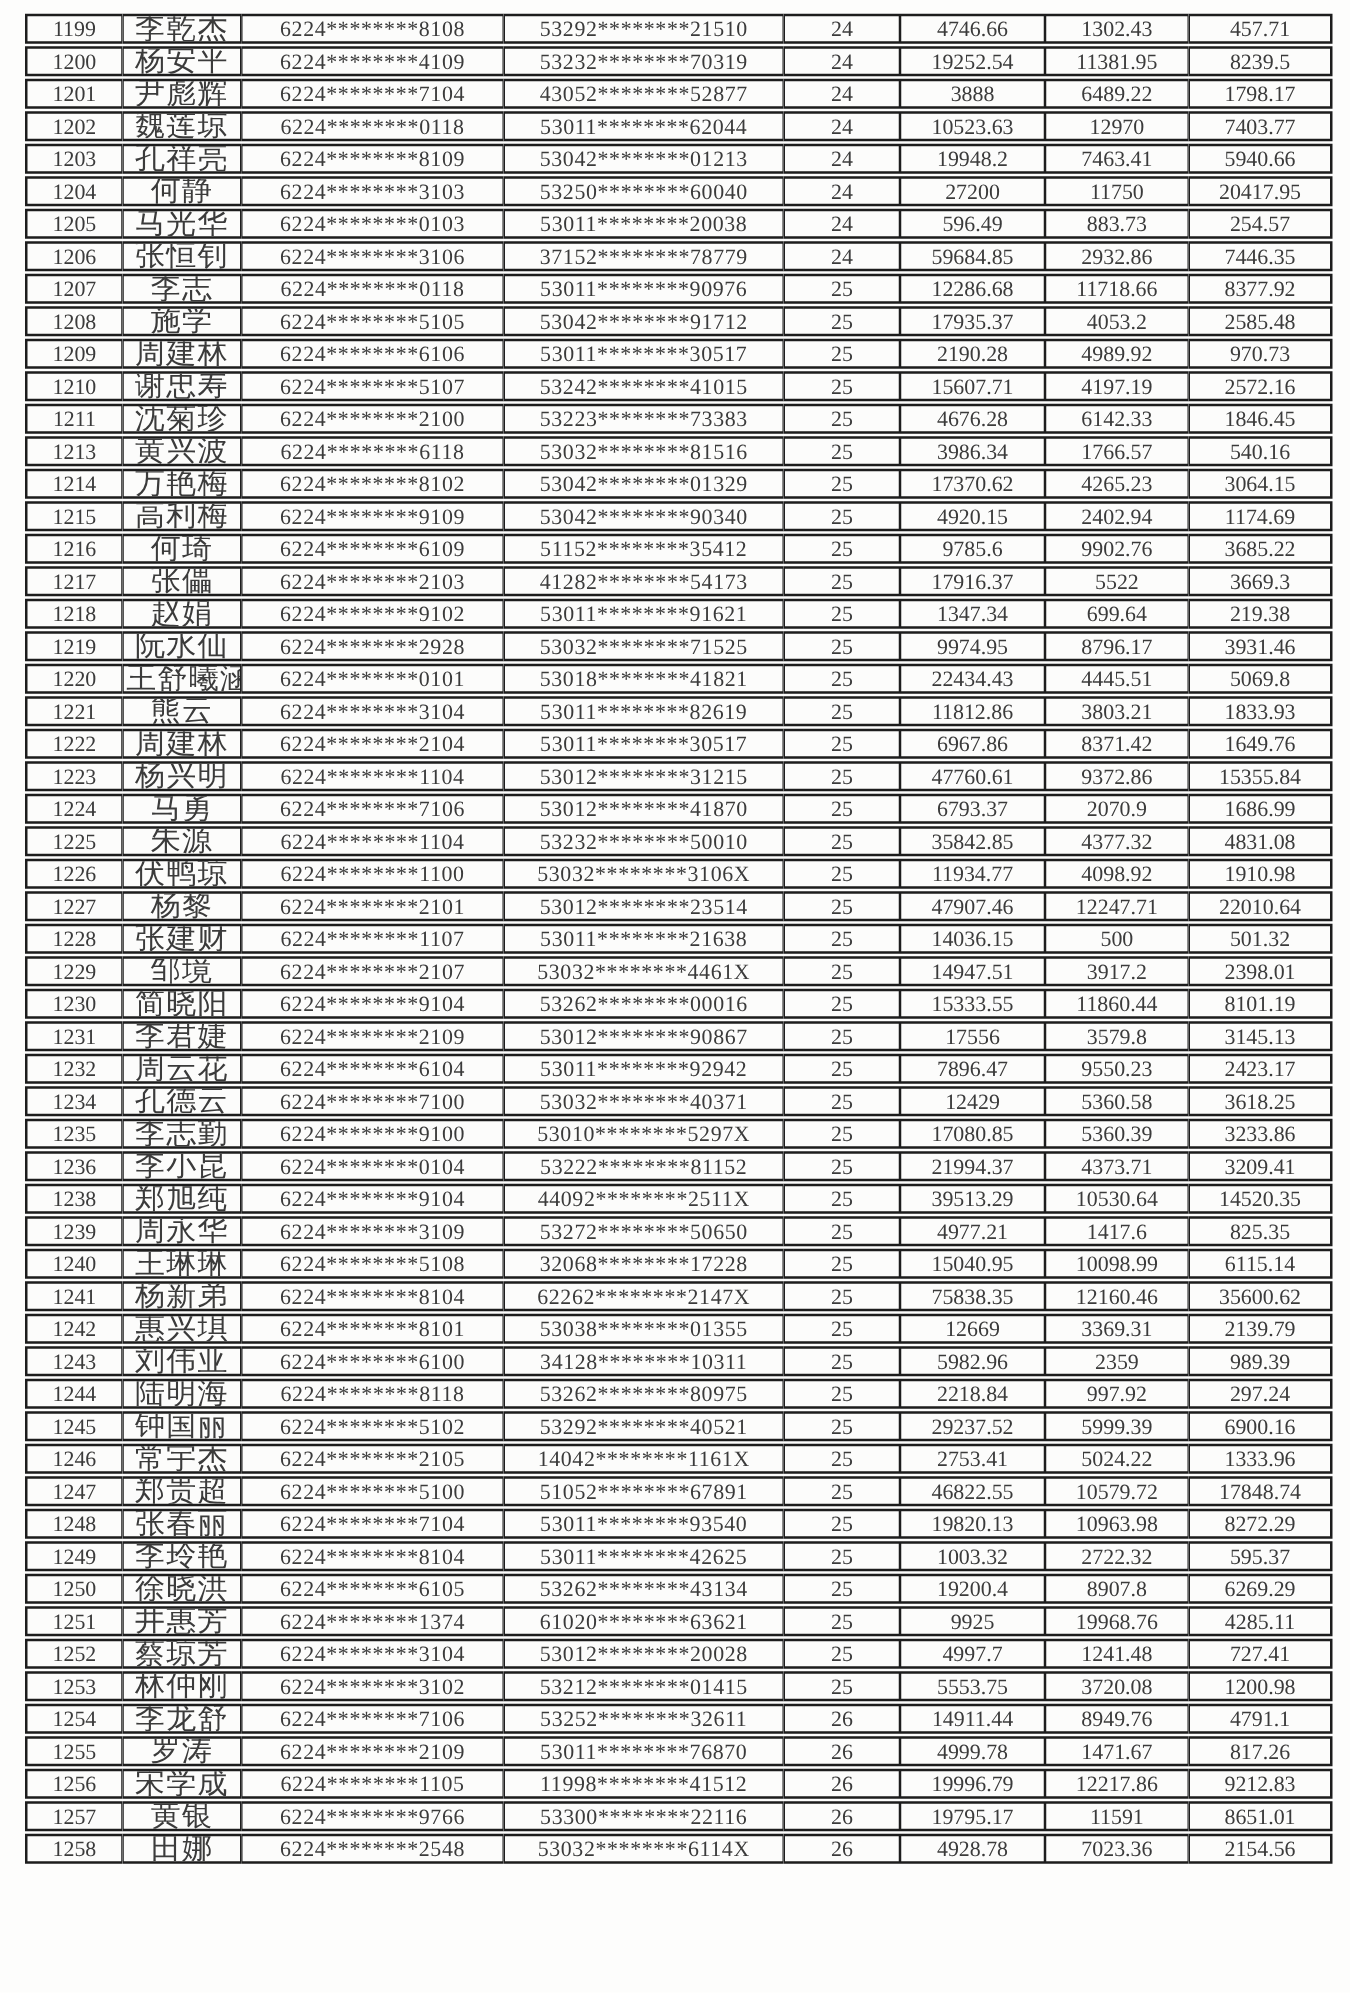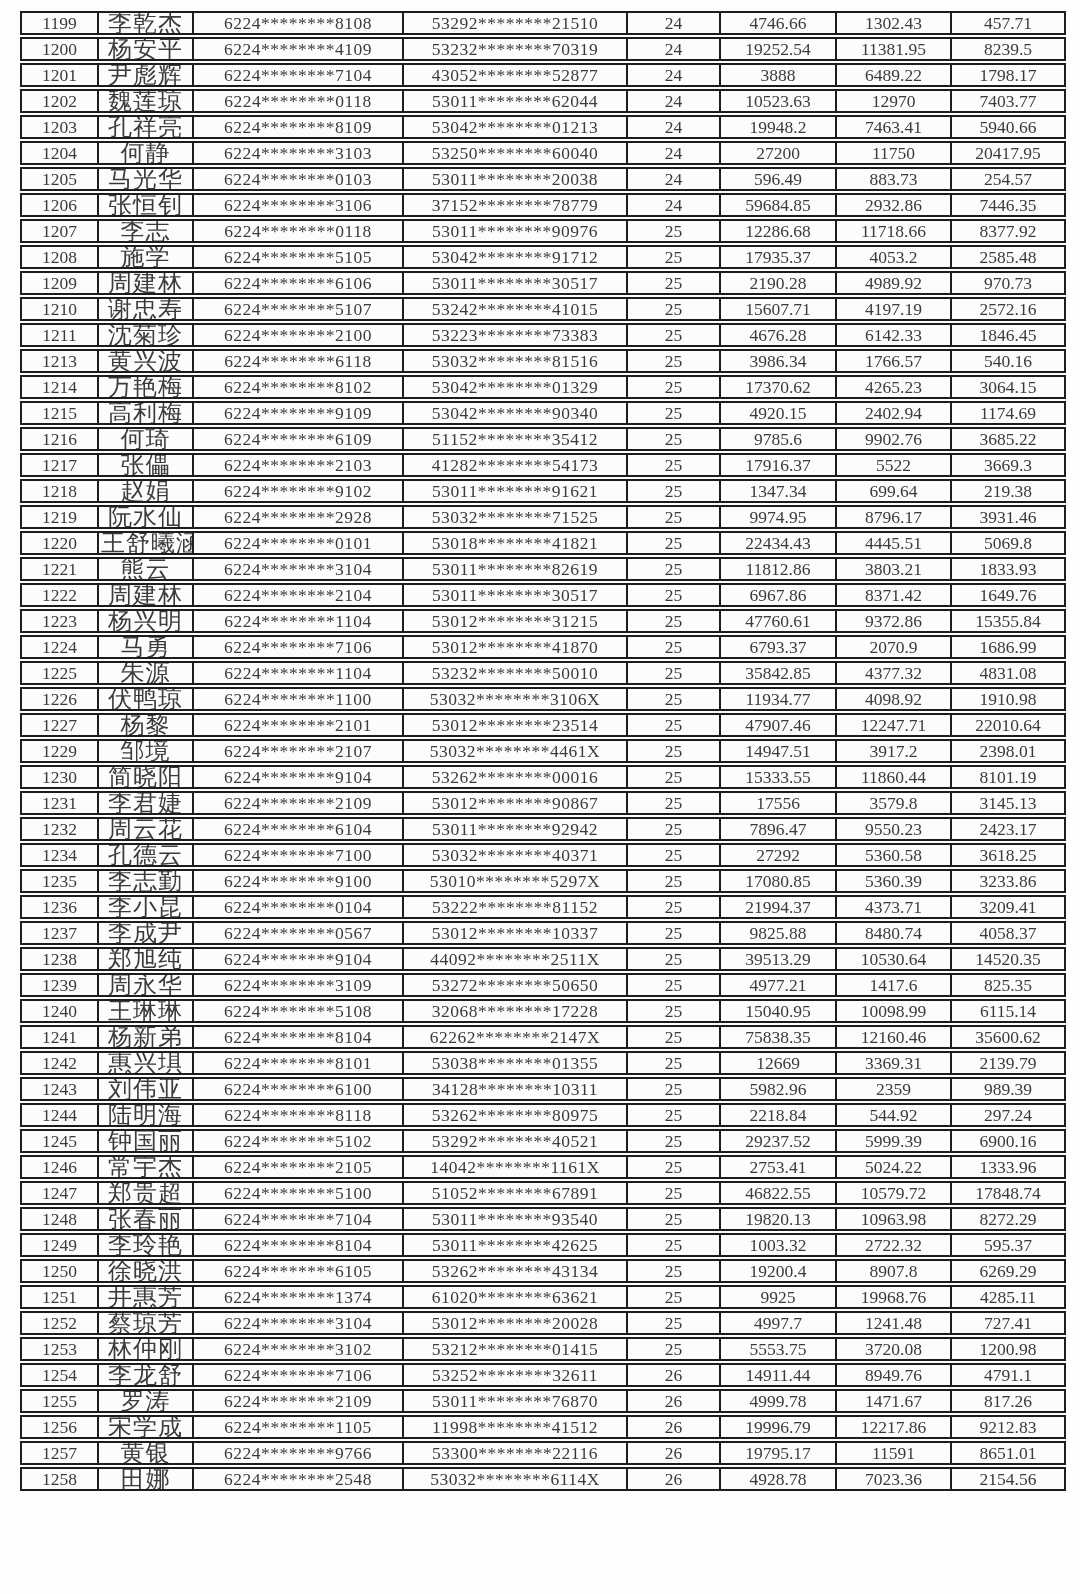--- a/index.html
+++ b/index.html
@@ -344,20 +344,30 @@
           <td>1227</td>
           <td class="name-cell">杨黎</td>
           <td class="mask-cell">6224********2101</td>
           <td class="mask-cell">53012********23514</td>
           <td>25</td>
           <td>47907.46</td>
           <td>12247.71</td>
           <td>22010.64</td>
         </tr>
         <tr>
+          <td>1228</td>
+          <td class="name-cell">张建财</td>
+          <td class="mask-cell">6224********1107</td>
+          <td class="mask-cell">53011********21638</td>
+          <td>25</td>
+          <td>14036.15</td>
+          <td>500</td>
+          <td>501.32</td>
+        </tr>
+        <tr>
           <td>1229</td>
           <td class="name-cell">邹境</td>
           <td class="mask-cell">6224********2107</td>
           <td class="mask-cell">53032********4461X</td>
           <td>25</td>
           <td>14947.51</td>
           <td>3917.2</td>
           <td>2398.01</td>
         </tr>
         <tr>
@@ -389,21 +399,21 @@
           <td>7896.47</td>
           <td>9550.23</td>
           <td>2423.17</td>
         </tr>
         <tr>
           <td>1234</td>
           <td class="name-cell">孔德云</td>
           <td class="mask-cell">6224********7100</td>
           <td class="mask-cell">53032********40371</td>
           <td>25</td>
-          <td>27292</td>
+          <td>12429</td>
           <td>5360.58</td>
           <td>3618.25</td>
         </tr>
         <tr>
           <td>1235</td>
           <td class="name-cell">李志勤</td>
           <td class="mask-cell">6224********9100</td>
           <td class="mask-cell">53010********5297X</td>
           <td>25</td>
           <td>17080.85</td>
@@ -414,30 +424,20 @@
           <td>1236</td>
           <td class="name-cell">李小昆</td>
           <td class="mask-cell">6224********0104</td>
           <td class="mask-cell">53222********81152</td>
           <td>25</td>
           <td>21994.37</td>
           <td>4373.71</td>
           <td>3209.41</td>
         </tr>
         <tr>
-          <td>1237</td>
-          <td class="name-cell">李成尹</td>
-          <td class="mask-cell">6224********0567</td>
-          <td class="mask-cell">53012********10337</td>
-          <td>25</td>
-          <td>9825.88</td>
-          <td>8480.74</td>
-          <td>4058.37</td>
-        </tr>
-        <tr>
           <td>1238</td>
           <td class="name-cell">郑旭纯</td>
           <td class="mask-cell">6224********9104</td>
           <td class="mask-cell">44092********2511X</td>
           <td>25</td>
           <td>39513.29</td>
           <td>10530.64</td>
           <td>14520.35</td>
         </tr>
         <tr>
@@ -490,21 +490,21 @@
           <td>2359</td>
           <td>989.39</td>
         </tr>
         <tr>
           <td>1244</td>
           <td class="name-cell">陆明海</td>
           <td class="mask-cell">6224********8118</td>
           <td class="mask-cell">53262********80975</td>
           <td>25</td>
           <td>2218.84</td>
-          <td>544.92</td>
+          <td>997.92</td>
           <td>297.24</td>
         </tr>
         <tr>
           <td>1245</td>
           <td class="name-cell">钟国丽</td>
           <td class="mask-cell">6224********5102</td>
           <td class="mask-cell">53292********40521</td>
           <td>25</td>
           <td>29237.52</td>
           <td>5999.39</td>

